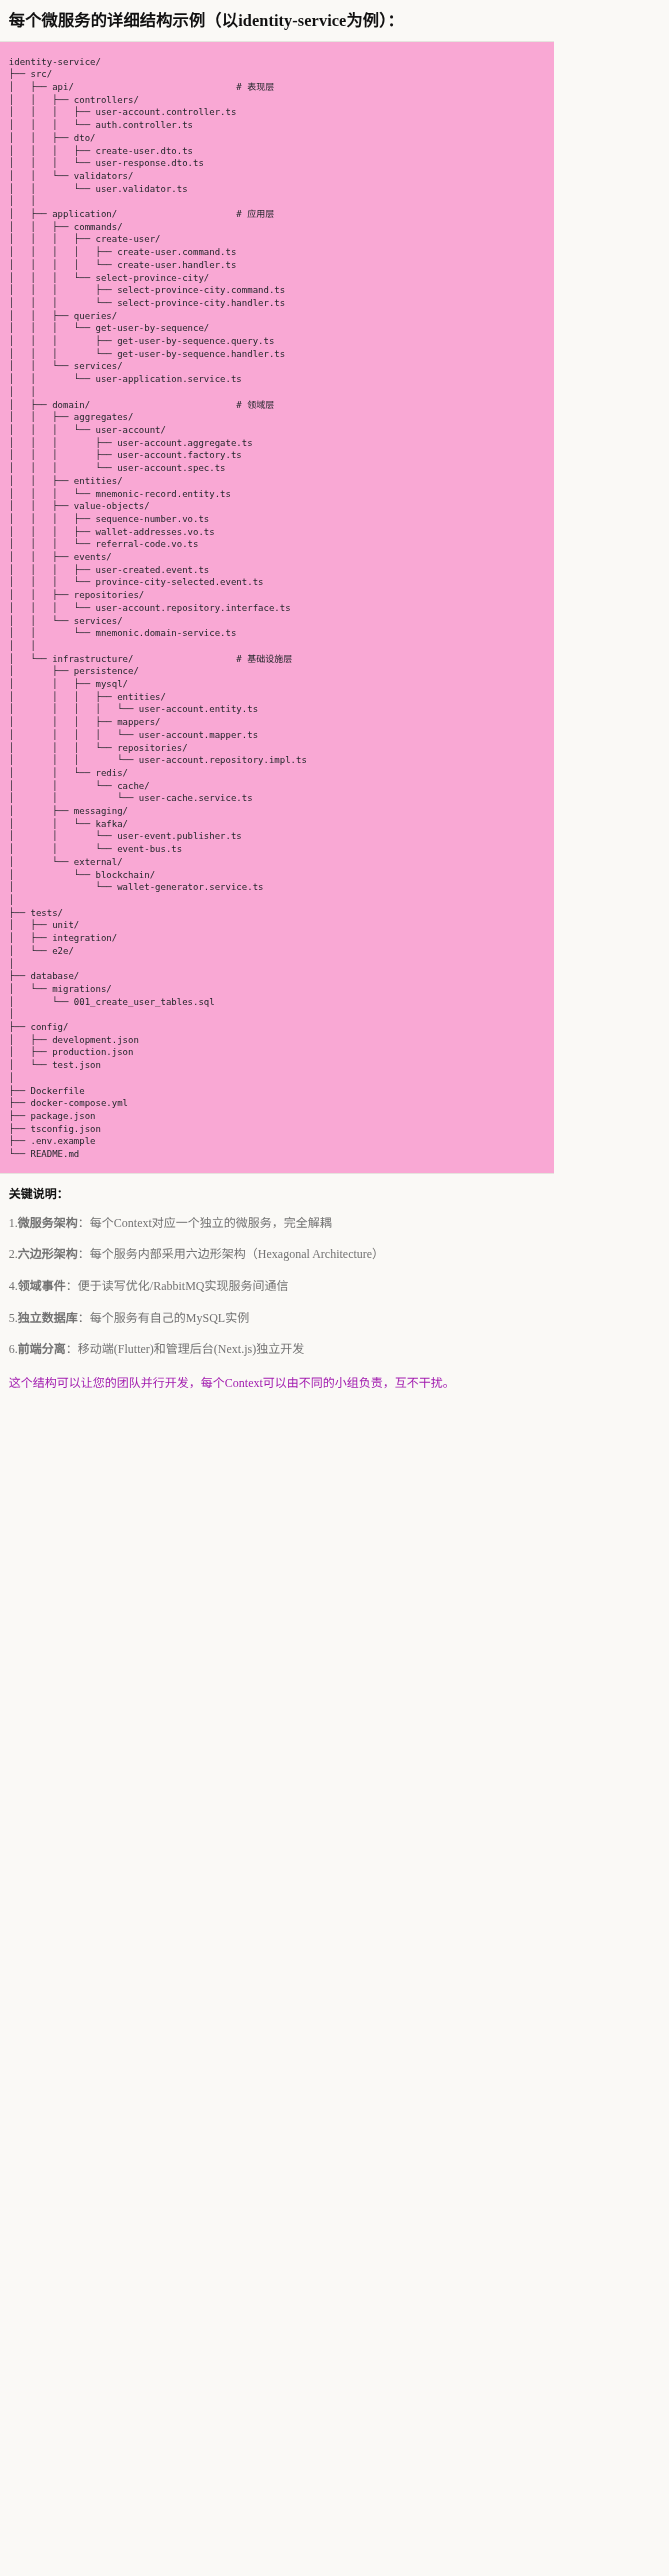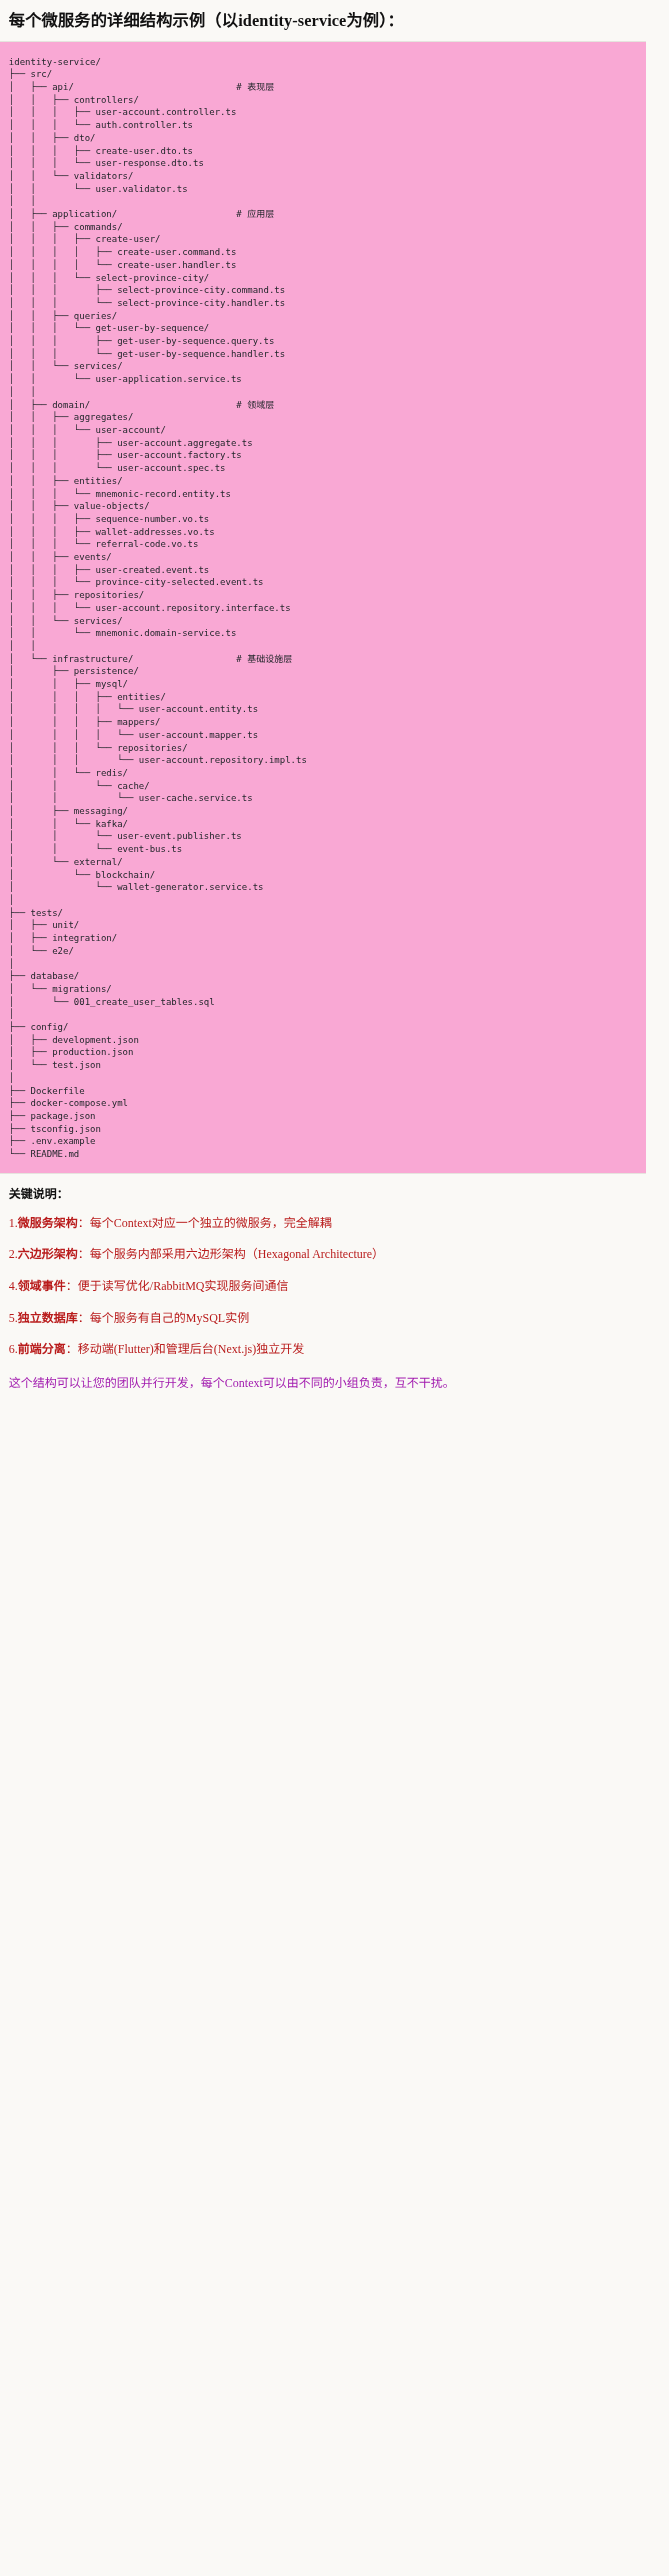--- a/index.html
+++ b/index.html
@@ -8,21 +8,21 @@
     padding: 0;
     background: #faf9f6;
   }
   body {
     width: 669px;
     font-family: "Liberation Serif", "DejaVu Serif", serif;
     color: #1a1a1a;
     -webkit-font-smoothing: antialiased;
   }
   .page {
-    width: 646px;
+    width: 554px;
     box-sizing: border-box;
     background: #faf9f6;
     padding: 0;
   }
 
   
   .title-block {
     padding: 10px 8.8px 8.8px 8.8px;
     background: #faf9f6;
   }
@@ -74,21 +74,21 @@
   }
   ol.notes-list {
     list-style: none;
     margin: 0 0 13.8px 0;
     padding: 0;
   }
   ol.notes-list li {
     font-size: 12px;
     line-height: 1.6;
     margin: 0 0 12.5px 0;
-    color: #b91c1c;
+    color: #737373;
   }
   ol.notes-list li:last-child { margin-bottom: 14px; }
   .note-num { }
   .note-term { font-weight: bold; }
   .note-sep { }
   .note-desc { }
   .closing {
     font-size: 12px;
     line-height: 1.65;
     margin: 13.8px 0 0 0;

